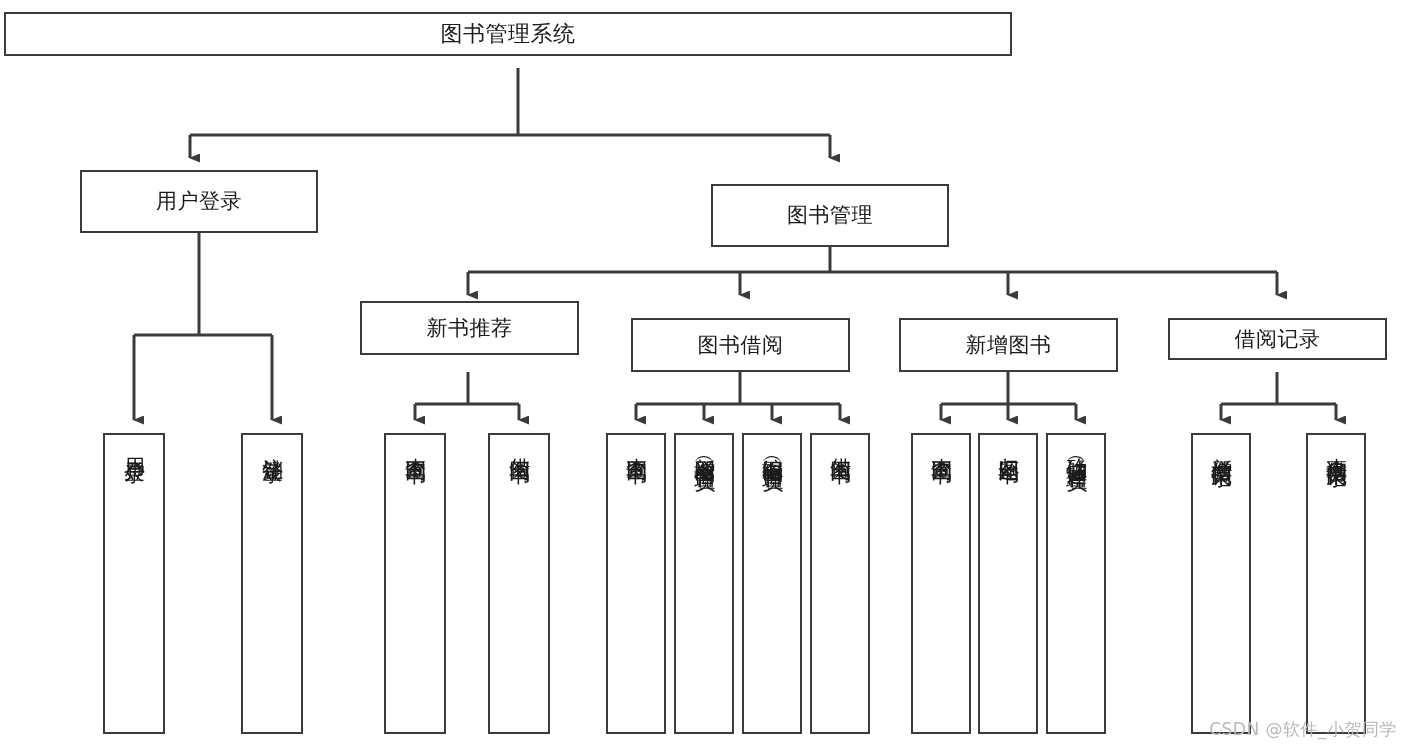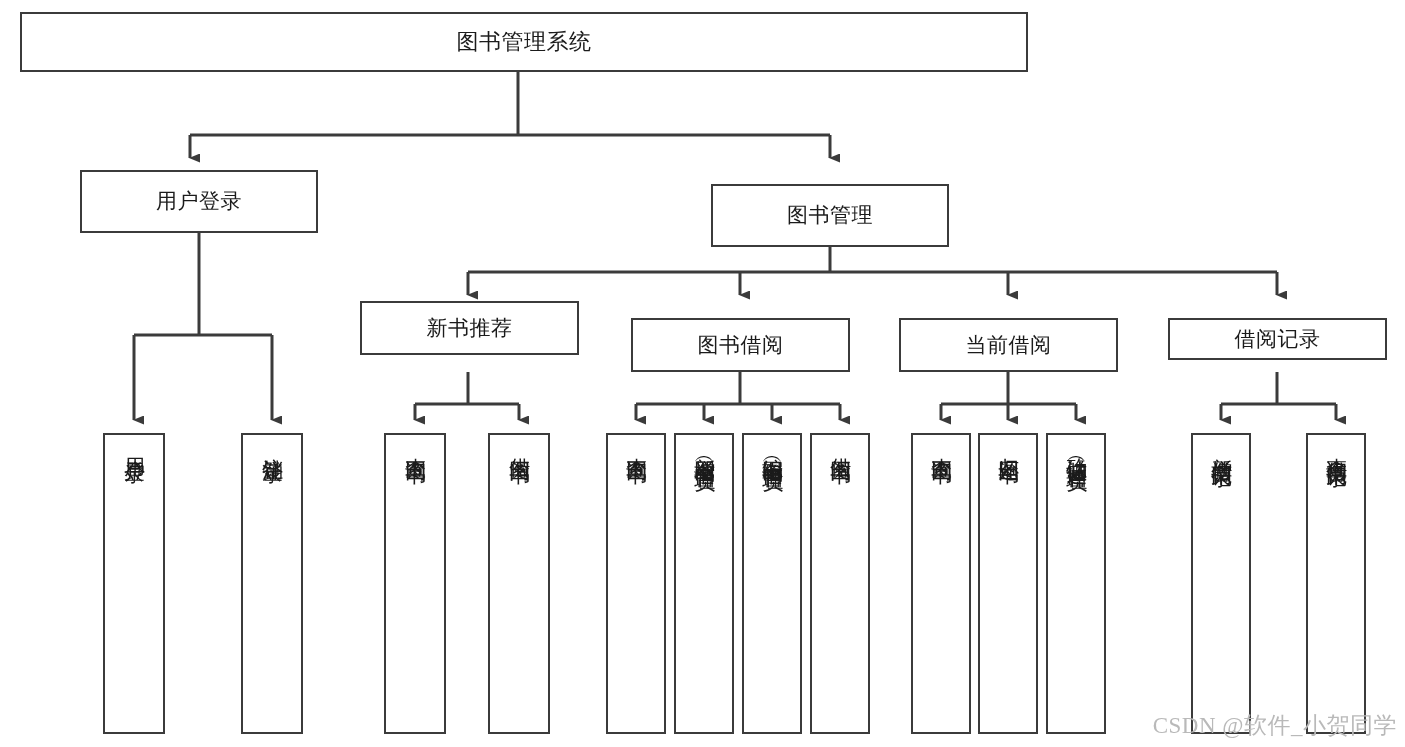--- a/index.html
+++ b/index.html
@@ -57,26 +57,25 @@
     font-size: 21px;
     line-height: 1.32;
     letter-spacing: 2px;
     white-space: nowrap;
     margin: 0 auto;
   }
   #watermark {
     position: absolute;
     right: 8px;
     bottom: 6px;
-    font-size: 23px;
+    font-size: 17px;
     color: #b9b9b9;
     letter-spacing: 0.5px;
     white-space: nowrap;
     pointer-events: none;
-    font-family: Liberation Serif, serif;
   }
 </style>
 </head>
 <body>
 
 <div id="diagram-root">
 
   <svg id="diagram-svg" viewBox="0 0 1405 747" xmlns="http://www.w3.org/2000/svg">
     <defs>
       <marker id="arrowhead" markerWidth="10" markerHeight="11" refX="4.5" refY="10" orient="auto" markerUnits="userSpaceOnUse">
@@ -120,39 +119,39 @@
       <path d="M 1008 404 L 1008 420" marker-end="url(#arrowhead)"></path>
       <path d="M 1076 404 L 1076 420" marker-end="url(#arrowhead)"></path>
 
       <path d="M 1277 372 L 1277 404"></path>
       <path d="M 1221 404 L 1336 404"></path>
       <path d="M 1221 404 L 1221 420" marker-end="url(#arrowhead)"></path>
       <path d="M 1336 404 L 1336 420" marker-end="url(#arrowhead)"></path>
     </g>
   </svg>
 
-  <div class="node h root" style="left:20px; top:12px; width:1008px; height:60px;justify-content:center;">
+  <div class="node h root" style="left:4px; top:12px; width:1008px; height:44px;justify-content:center;">
     <span class="node-label">图书管理系统</span>
   </div>
 
   <div class="node h" style="left:80px; top:170px; width:238px; height:63px;">
     <span class="node-label">用户登录</span>
   </div>
   <div class="node h" style="left:711px; top:184px; width:238px; height:63px;">
     <span class="node-label">图书管理</span>
   </div>
 
   <div class="node h" style="left:360px; top:301px; width:219px; height:54px;">
     <span class="node-label">新书推荐</span>
   </div>
   <div class="node h" style="left:631px; top:318px; width:219px; height:54px;">
     <span class="node-label">图书借阅</span>
   </div>
   <div class="node h" style="left:899px; top:318px; width:219px; height:54px;">
-    <span class="node-label">当前借阅</span>
+    <span class="node-label">新增图书</span>
   </div>
   <div class="node h" style="left:1168px; top:318px; width:219px; height:42px;">
     <span class="node-label">借阅记录</span>
   </div>
 
   <div class="node v" style="left:103px; top:433px; width:62px; height:301px;">
     <span class="node-label">用户登录</span>
   </div>
   <div class="node v" style="left:241px; top:433px; width:62px; height:301px;">
     <span class="node-label">注销登录</span>

